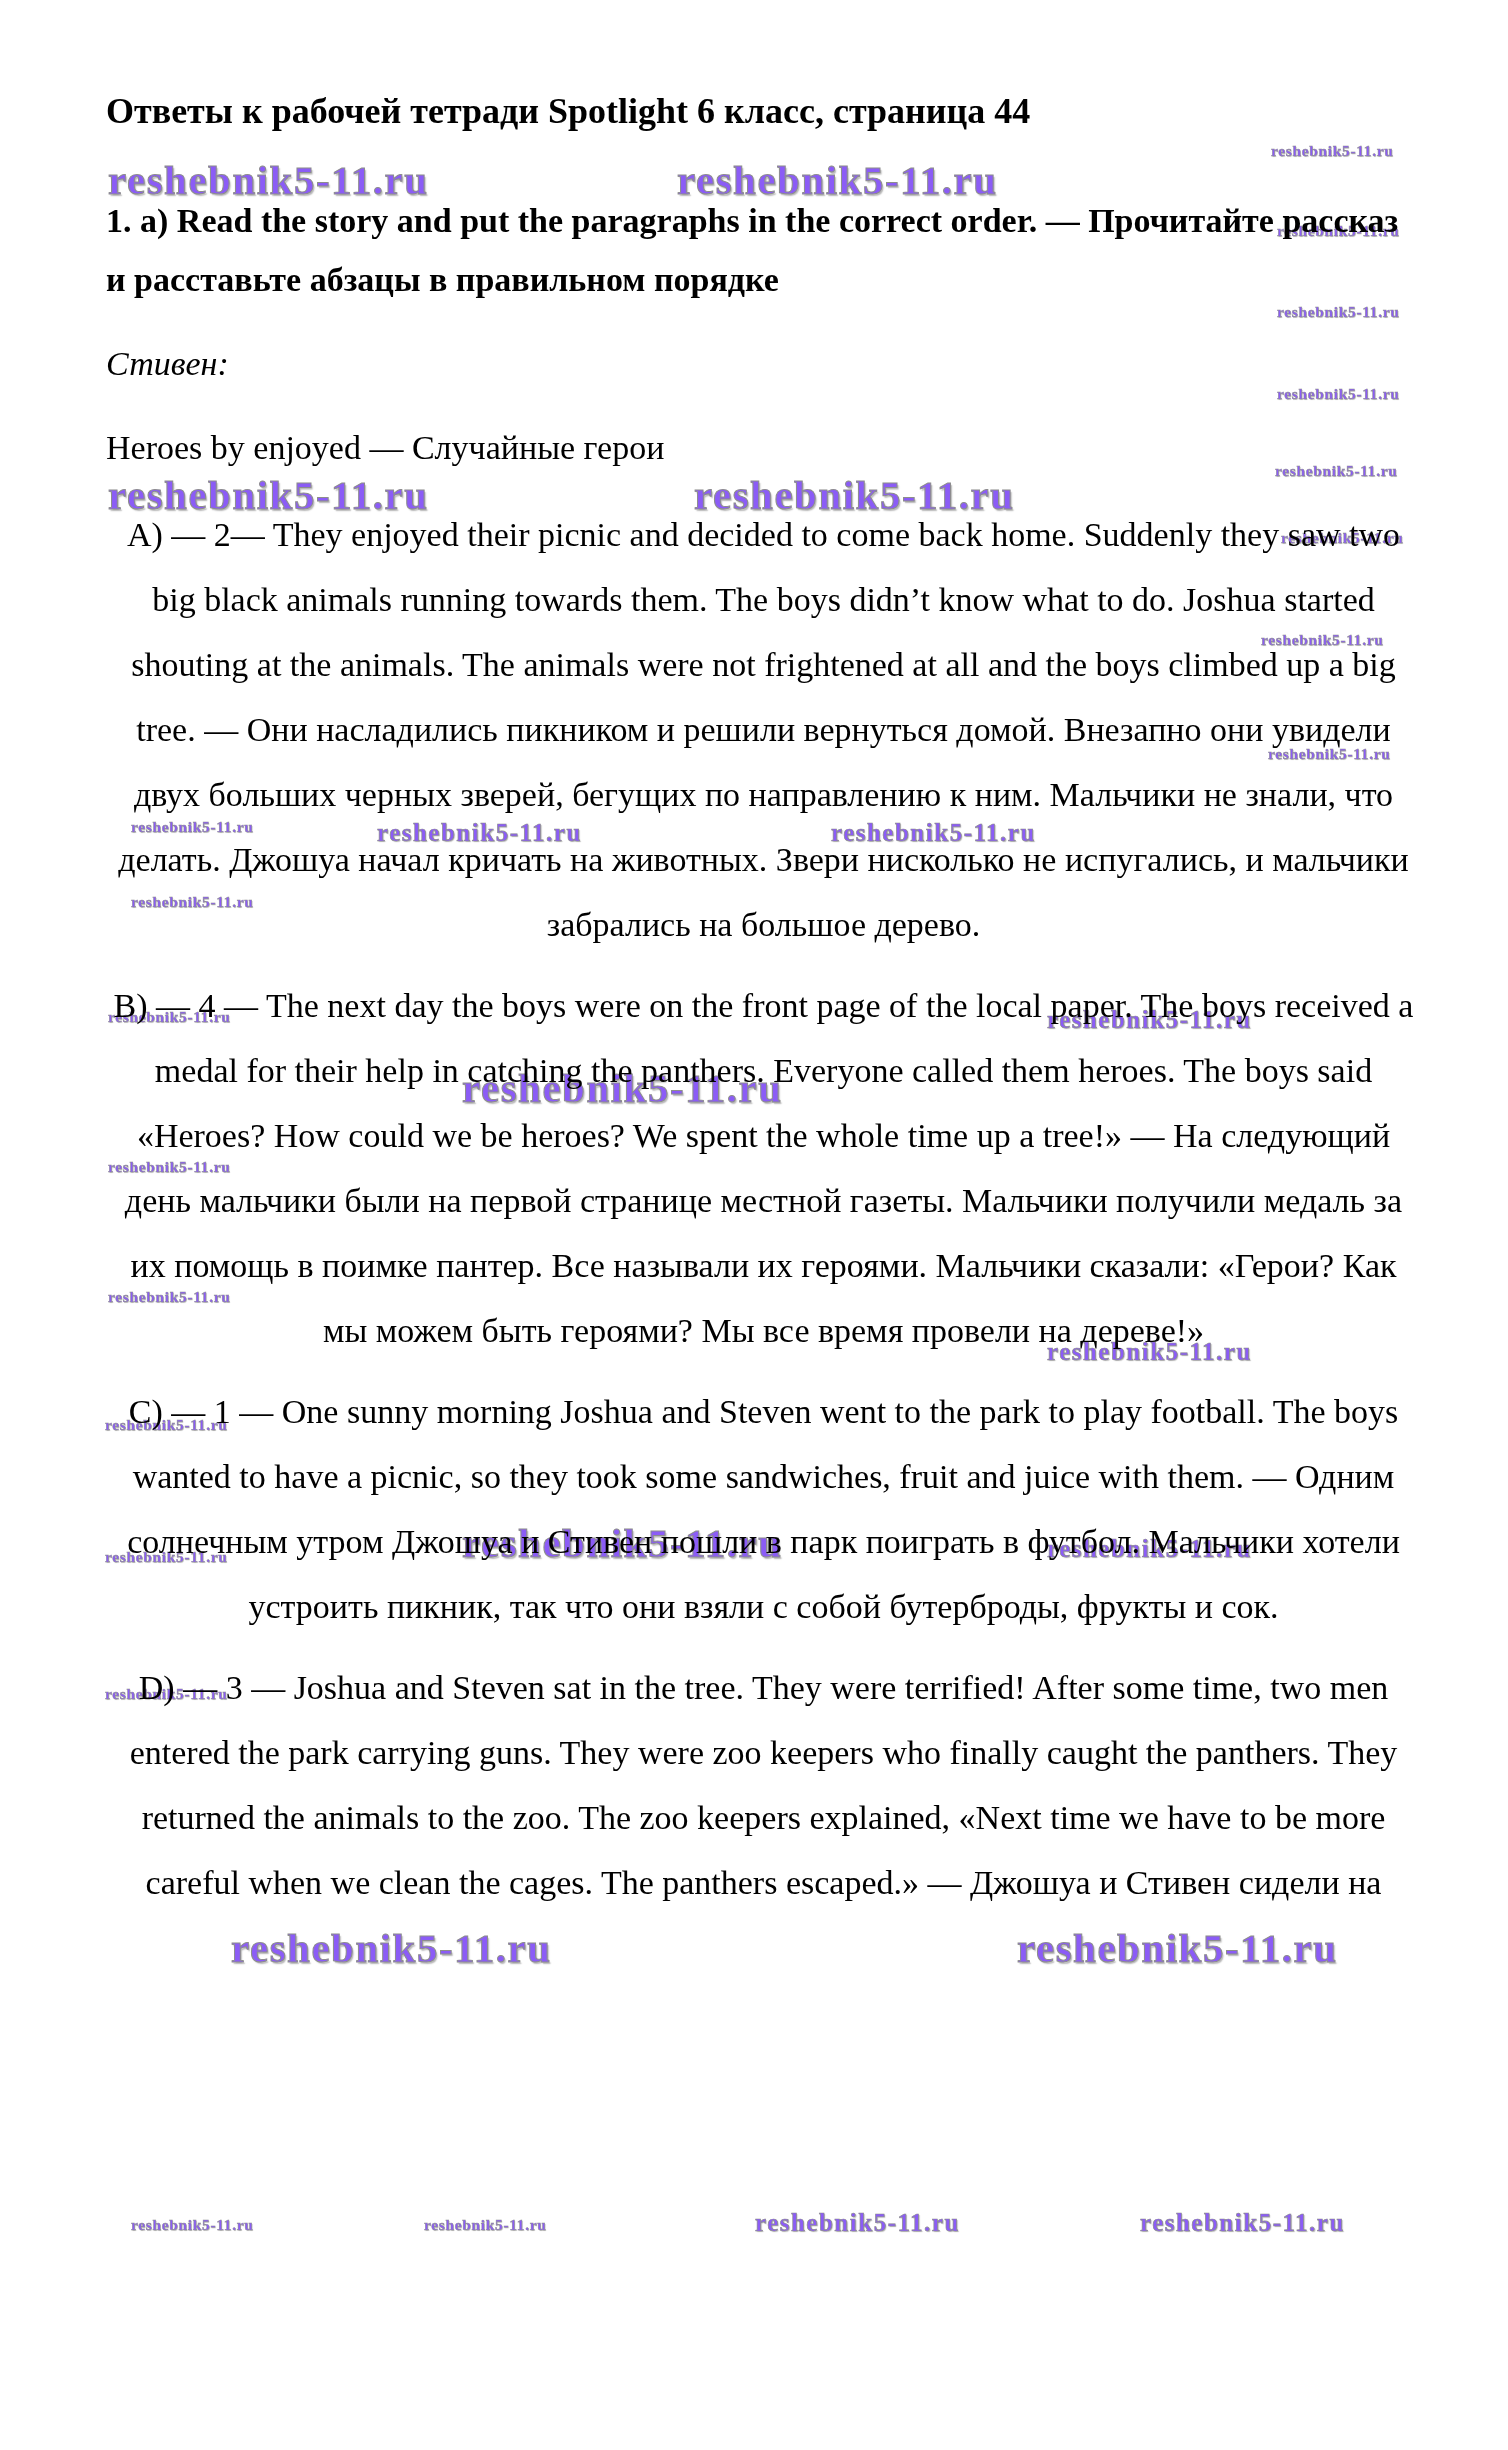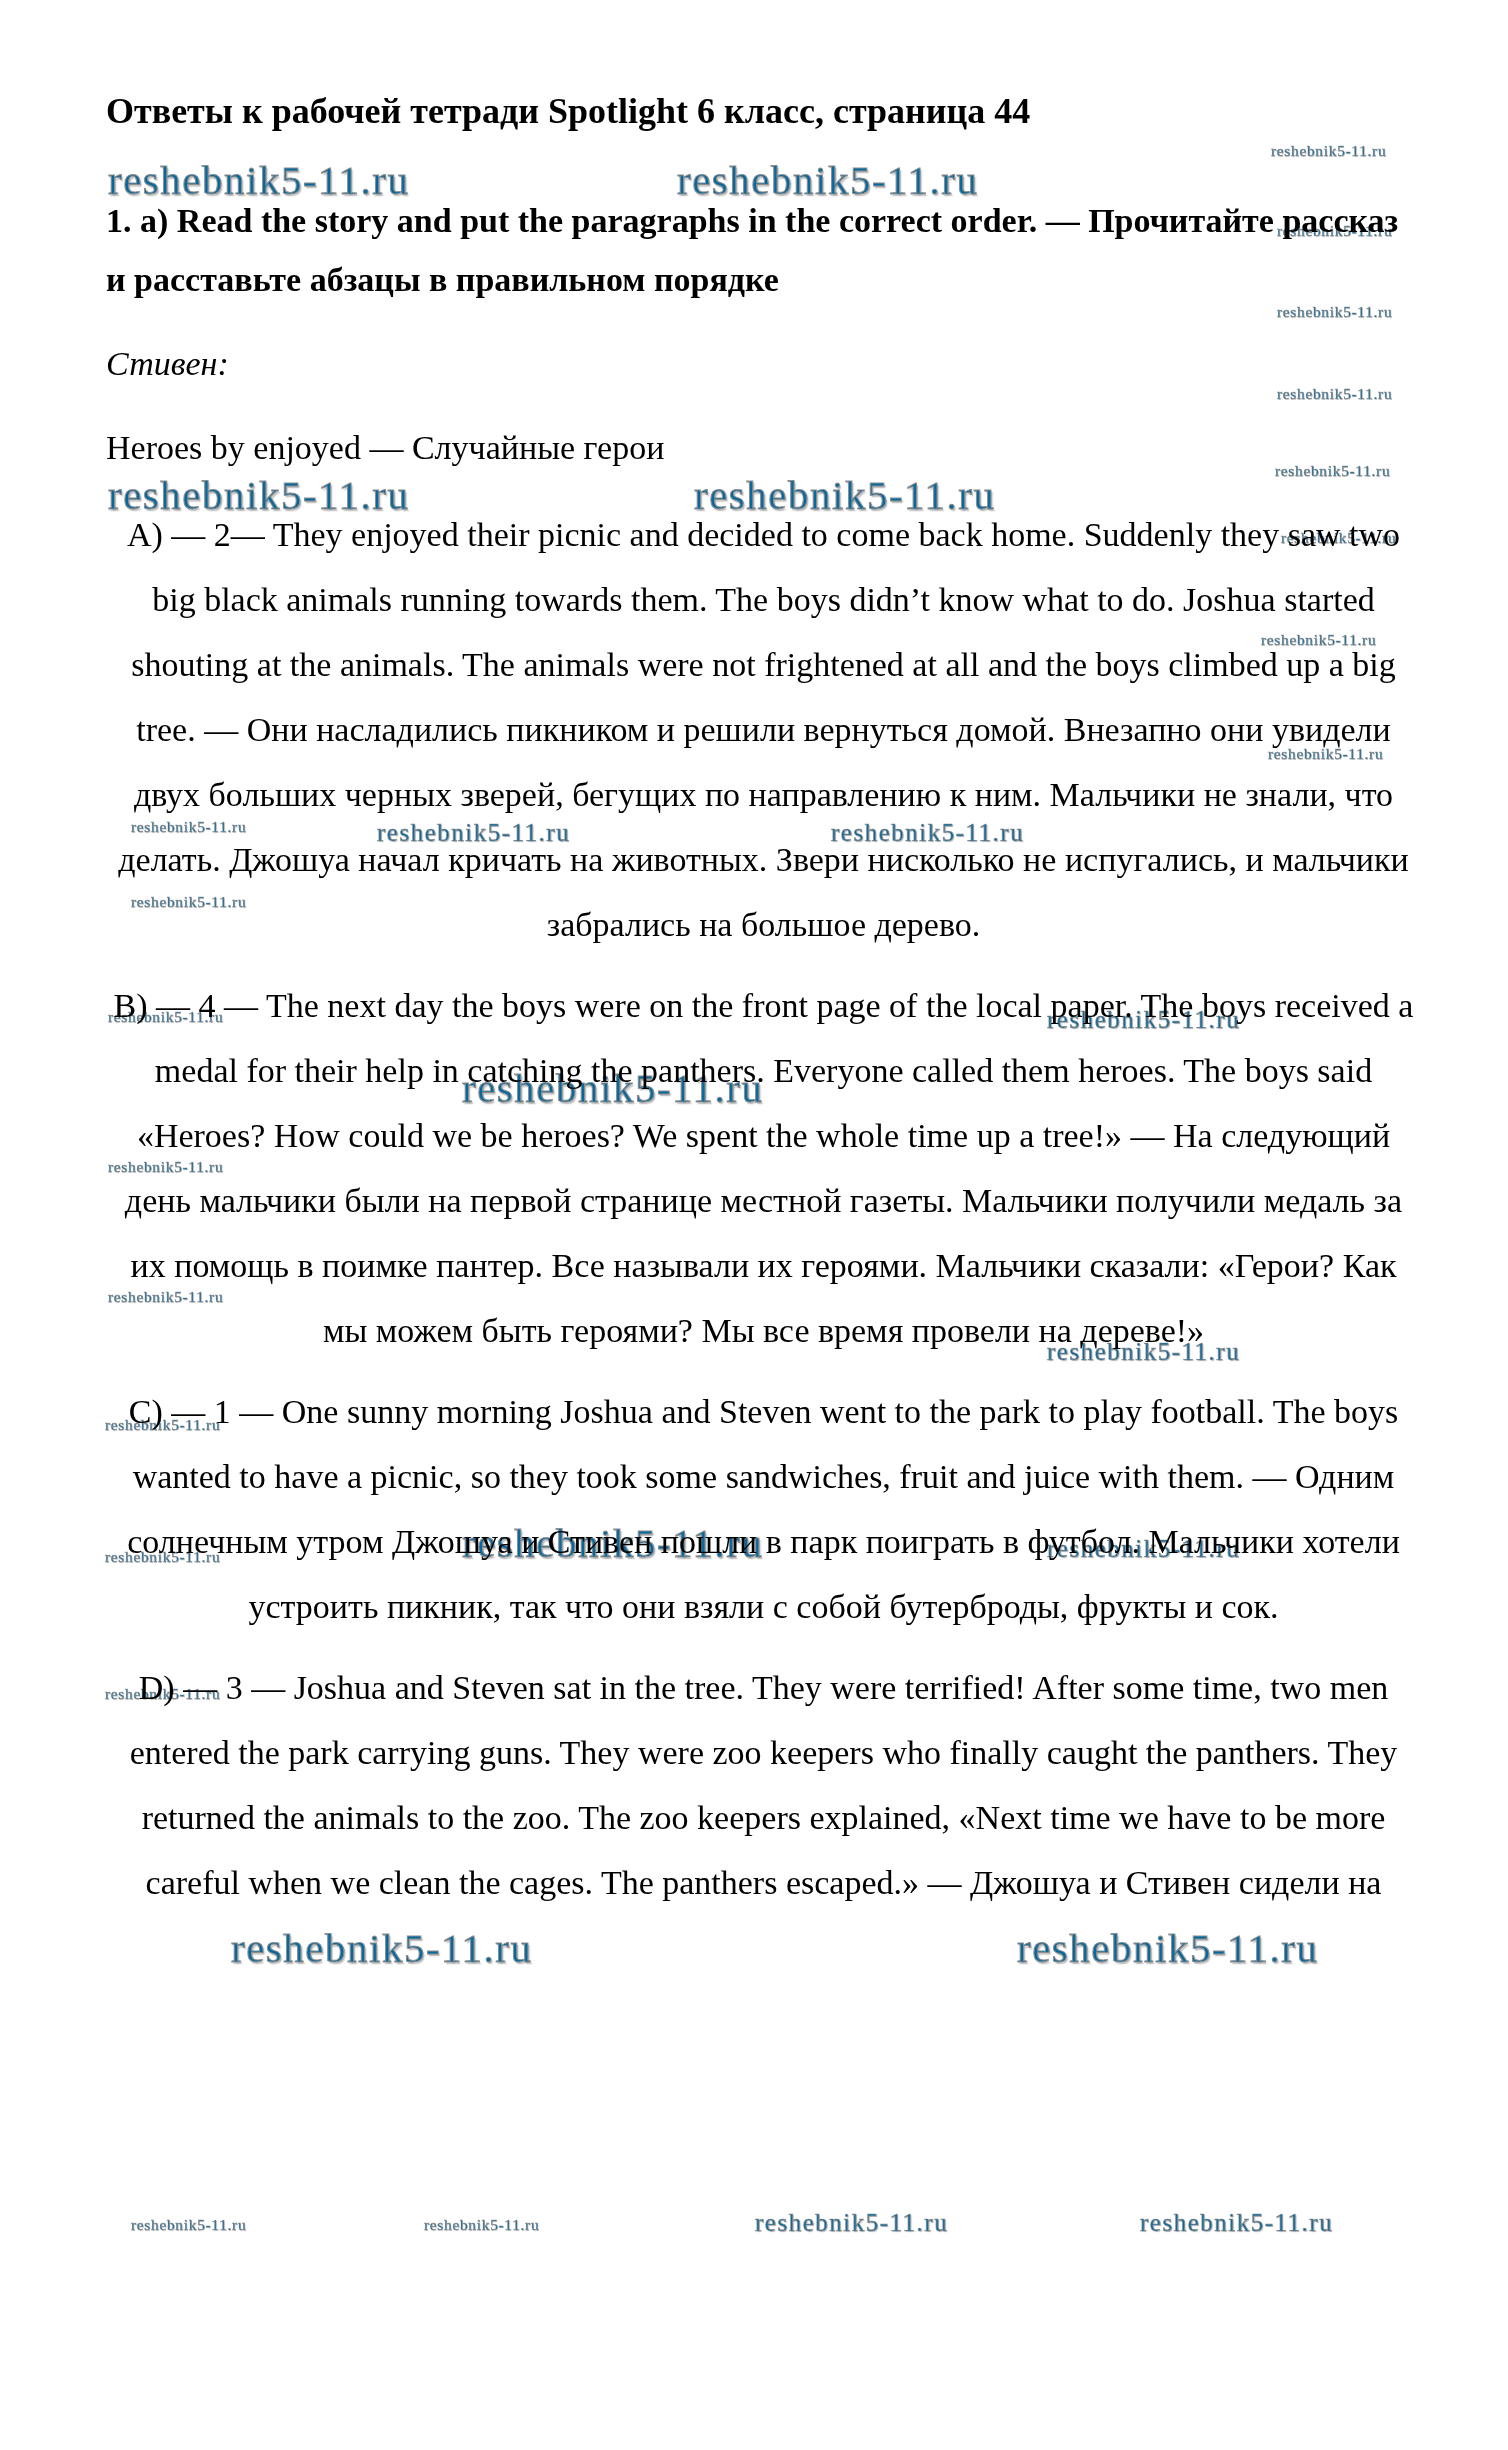--- a/index.html
+++ b/index.html
@@ -59,23 +59,23 @@
     .para-a { margin-top: 22px; }
 
     .wm-layer {
       position: absolute;
       left: 0; top: 0; right: 0; bottom: 0;
       z-index: 1;
     }
     .wm {
       position: absolute;
       font-family: "Liberation Serif", "DejaVu Serif", serif;
-      font-weight: normal;
+      font-weight: bold;
       white-space: nowrap;
-      color: #0369a1;
+      color: #8b5cf6;
       -webkit-text-stroke: 1px #8d8d8d;
       text-shadow: 1.5px 1.5px 1.5px #b5b5b5;
       letter-spacing: 1.5px;
     }
     .wm-lg { font-size: 41px; }
     .wm-md {
       font-size: 25px;
       -webkit-text-stroke: 0.7px #8d8d8d;
       text-shadow: 1.1px 1.1px 1.1px #b5b5b5;
     }

